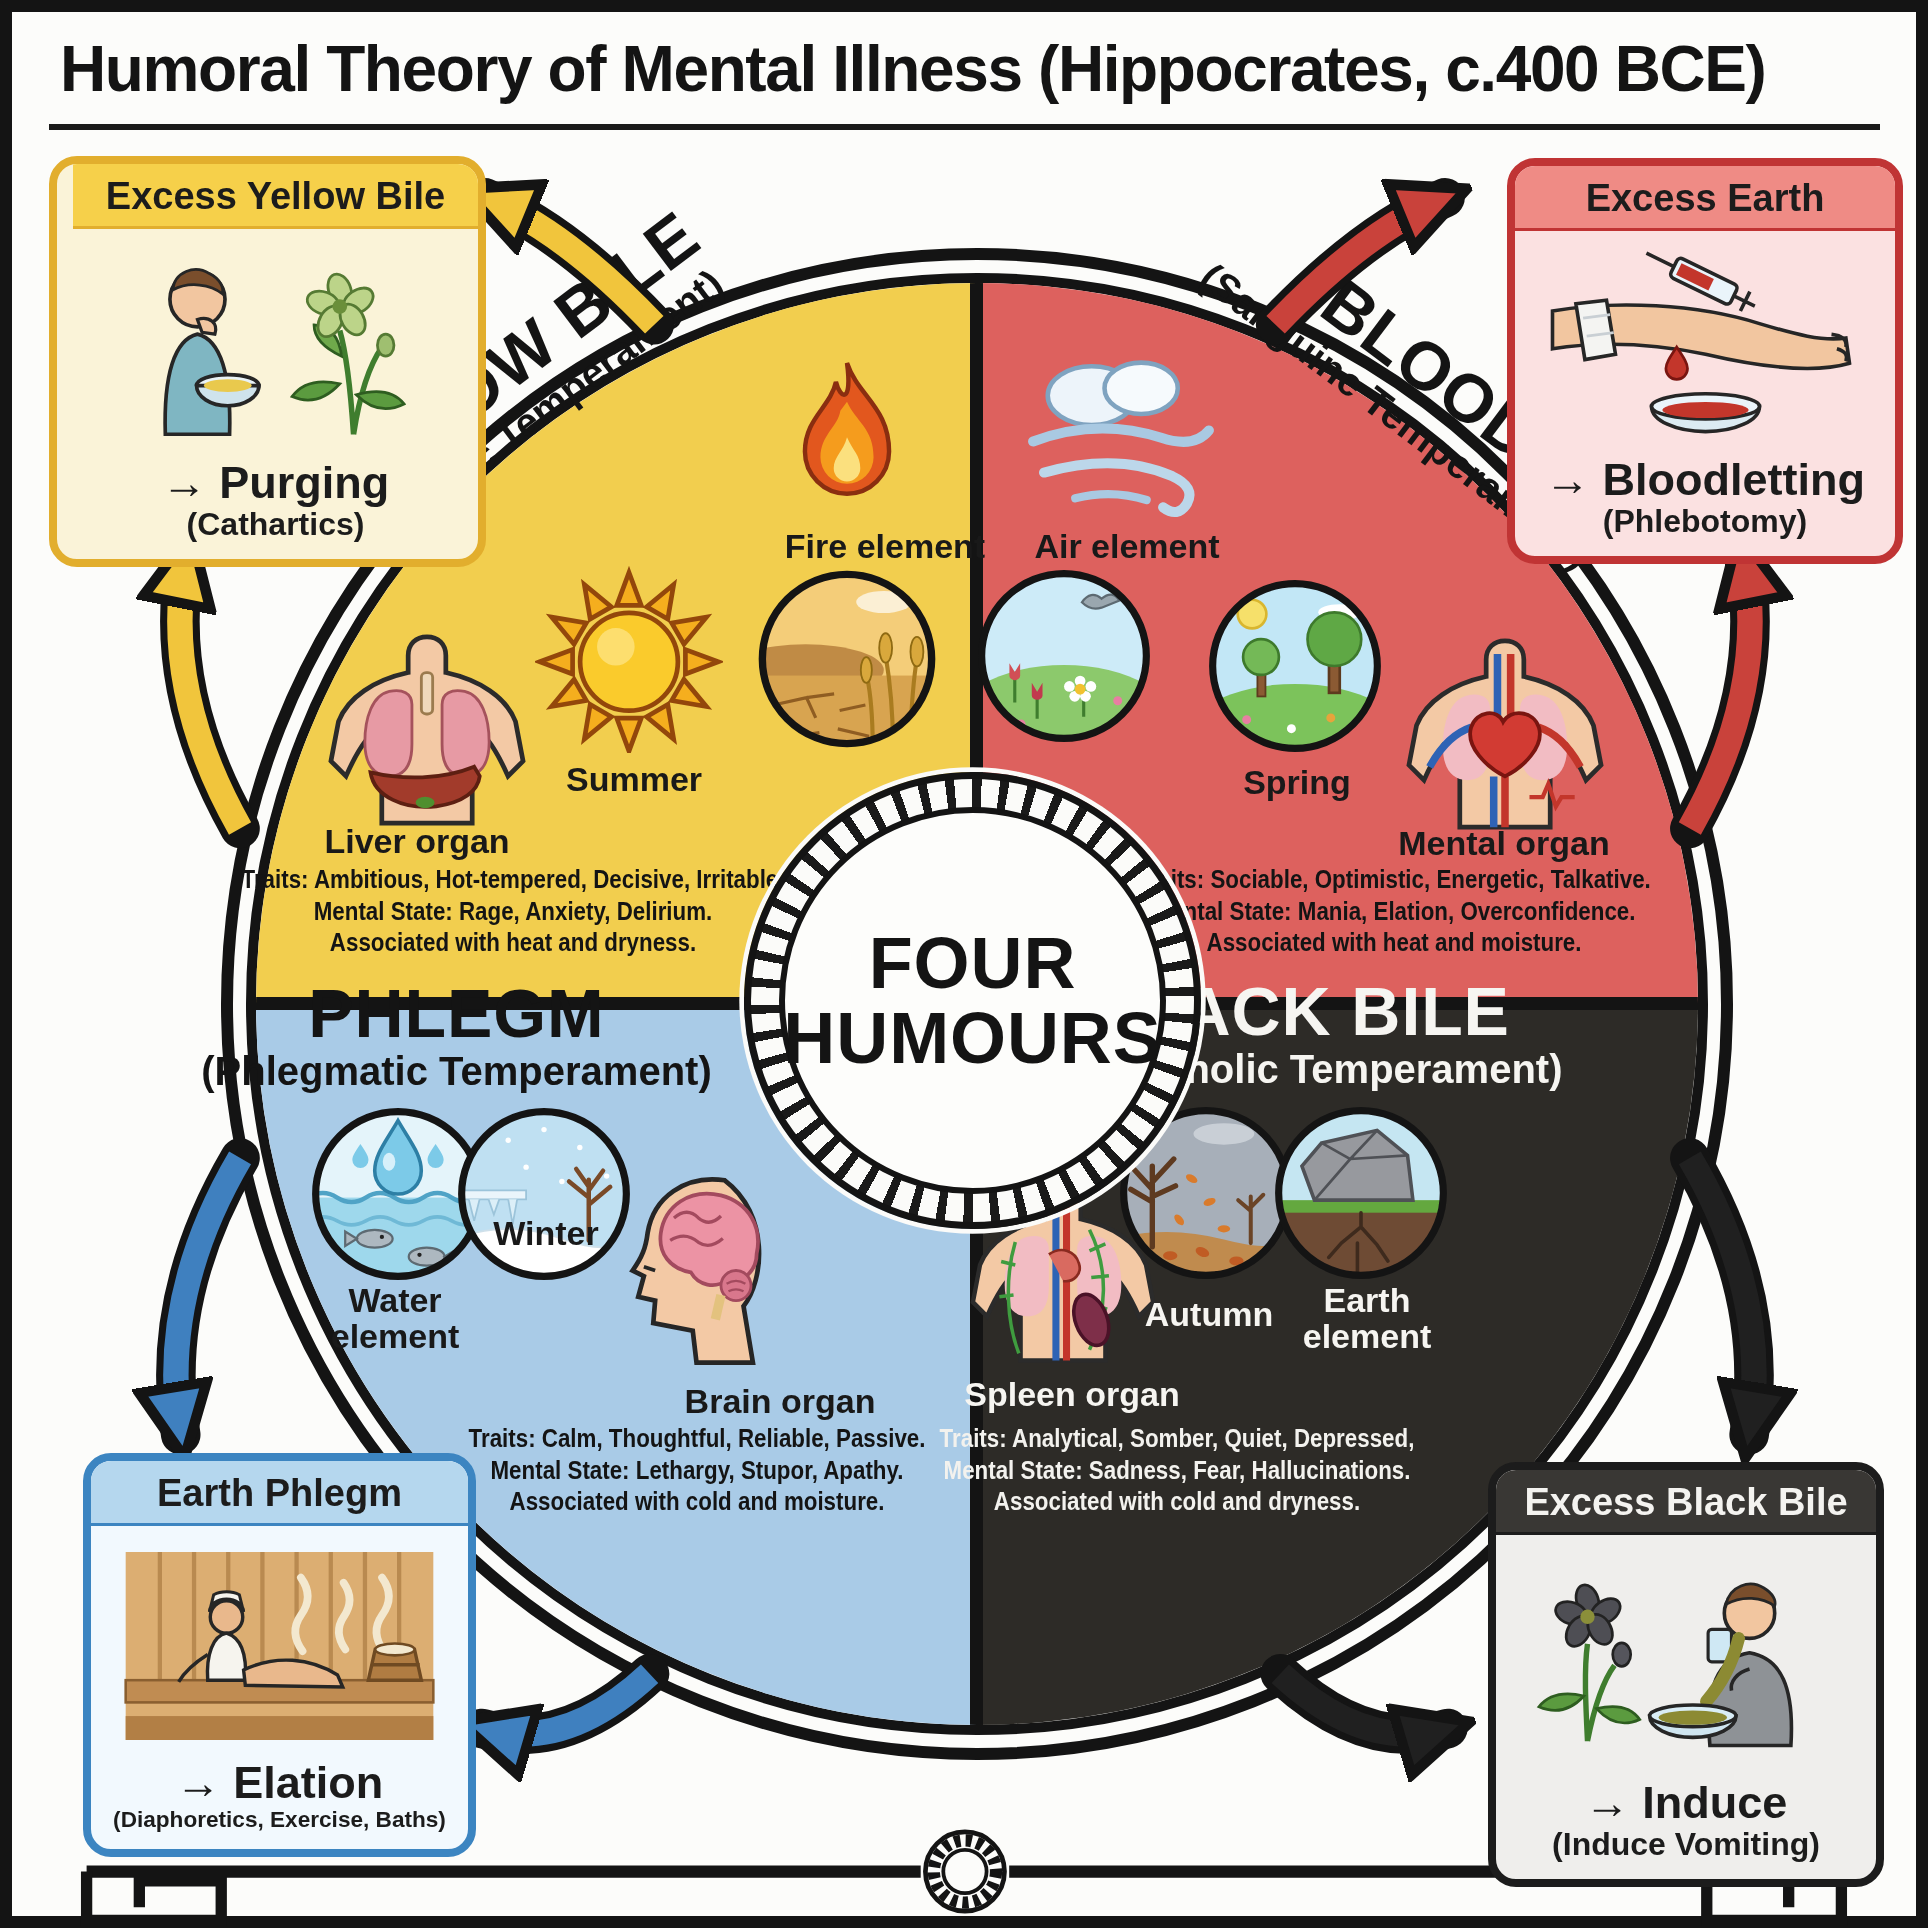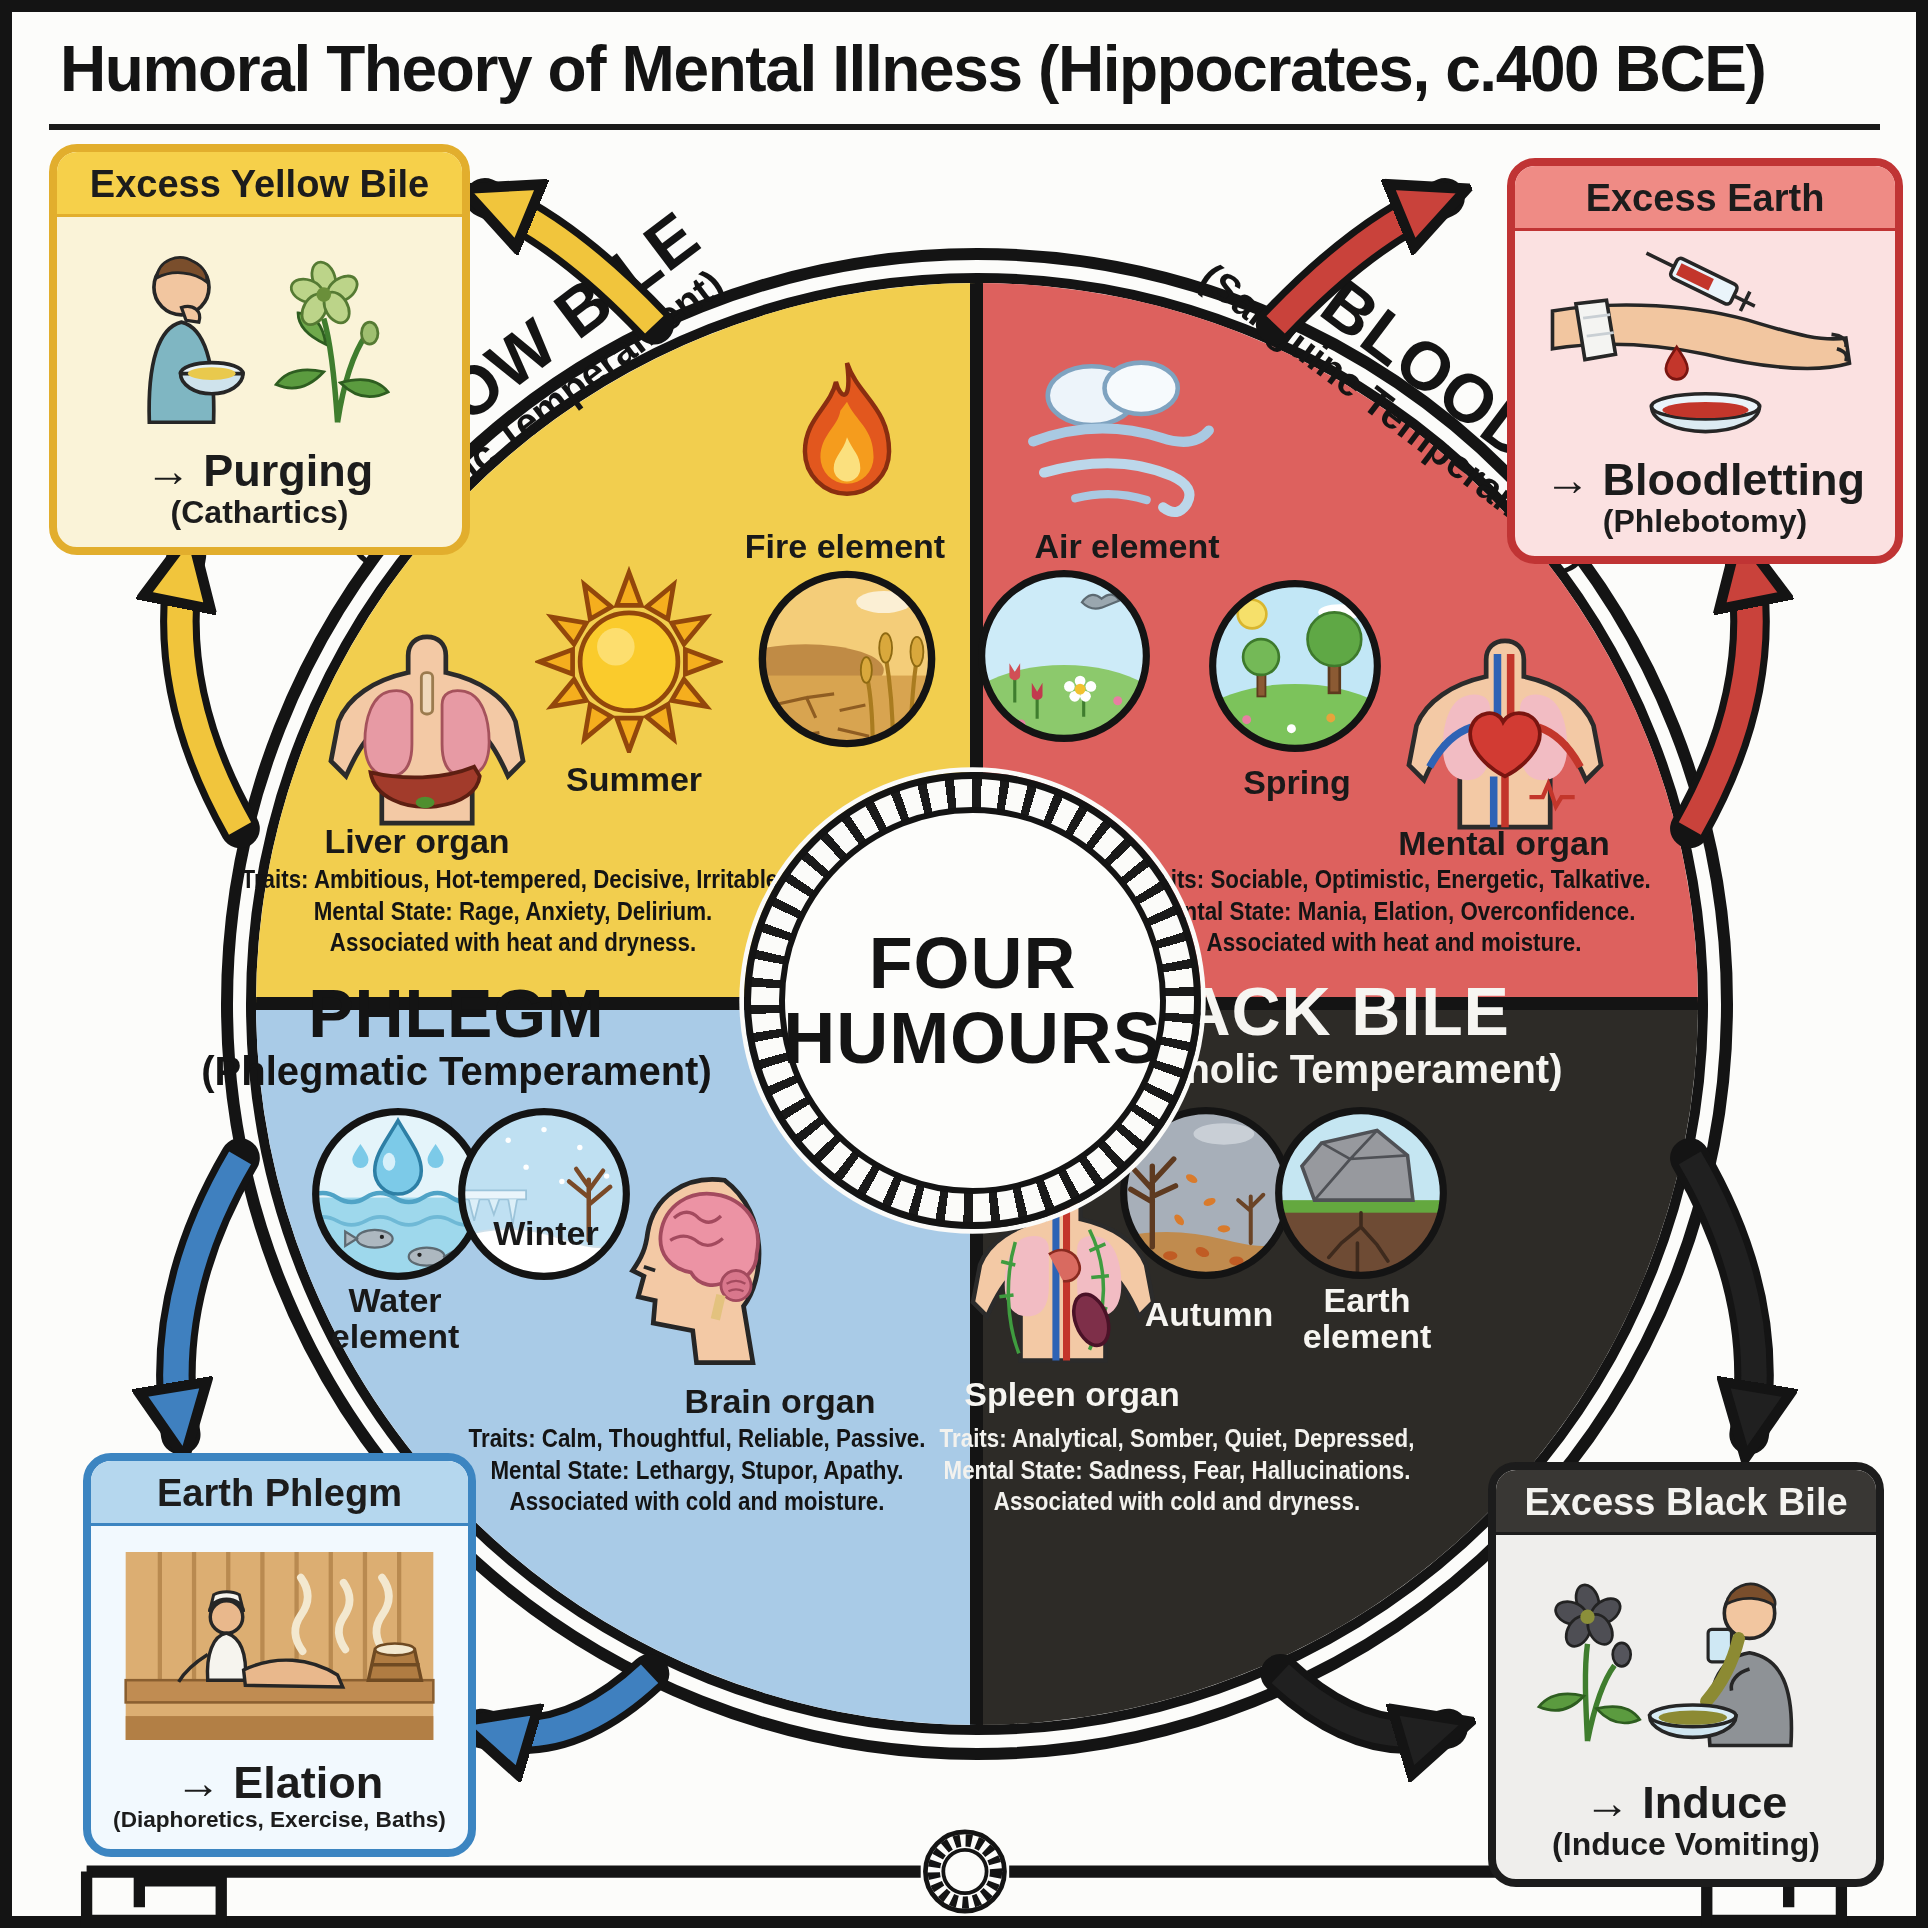--- a/index.html
+++ b/index.html
@@ -43,21 +43,21 @@
   .traits{position:absolute;transform:translate(-50%,-50%) scaleX(0.88);text-align:center;font-size:25.4px;
     font-weight:700;line-height:1.24;color:#141414;}
   .traits.on-dark{color:#F3F2EE;}
   .icon{position:absolute;transform:translate(-50%,-50%);}
   
   .cbox{position:absolute;border-radius:28px;display:flex;flex-direction:column;overflow:hidden;z-index:6;}
   .cbox .hdr{font-size:38px;font-weight:800;text-align:center;padding:13px 5.6px 9.4px;line-height:1.05;}
   .cbox .art{flex:1;display:flex;align-items:center;justify-content:center;padding:5.6px 7.5px 0;}
   .cbox .treat{font-size:45px;font-weight:800;text-align:center;line-height:1.05;color:#1c1c1c;}
   .cbox .method{font-size:32px;font-weight:700;text-align:center;padding:1.9px 3.8px 17px;line-height:1.05;color:#1c1c1c;}
-  .box-yellow{left:49px;top:144px;width:405px;height:395px;border:8.5px solid #E2AE2D;background:#FAF3D8;}
+  .box-yellow{left:49px;top:156px;width:405px;height:395px;border:8.5px solid #E2AE2D;background:#FAF3D8;padding-left:16px;}
   .box-yellow .hdr{background:#F6D04A;border-bottom:3.8px solid #E2AE2D;color:#1c1c1c;}
   .box-red{left:1507px;top:158px;width:380px;height:390px;border:8.5px solid #C03434;background:#FBE1E1;}
   .box-red .hdr{background:#EF8B85;border-bottom:3.8px solid #C03434;color:#1c1c1c;}
   .box-blue{left:83px;top:1453px;width:377px;height:388px;border:8.5px solid #3C85C1;background:#F2F9FE;}
   .box-blue .hdr{background:#B5D7EE;border-bottom:3.8px solid #3C85C1;color:#1c1c1c;}
   .box-blue .method{font-size:22.6px;white-space:nowrap;}
   .box-black{left:1488px;top:1462px;width:380px;height:409px;border:8.5px solid #1c1c1c;background:#EFEEEC;}
   .box-black .hdr{background:#393734;border-bottom:3.8px solid #1c1c1c;color:#F4F3F0;}
   .arrows{position:absolute;inset:0;z-index:5;pointer-events:none;}
   .bottom-orn{position:absolute;inset:0;z-index:4;pointer-events:none;}
@@ -91,21 +91,21 @@
     <div class="qtitle" style="left:212px;top:331px;width:603px;transform:rotate(-37deg);">
       <div class="qname">YELLOW BILE</div>
       <div class="qtemp">(Choleric Temperament)</div>
     </div>
 
     <svg class="icon" style="left:847px;top:435px;" width="113" height="155" viewBox="0 0 100 140">
       <path d="M50 5 C60 35 88 45 88 85 A38 38 0 0 1 12 85 C12 55 35 45 40 22 C44 38 55 42 50 5Z" fill="#E2571E" stroke="#8A2E10" stroke-width="4"></path>
       <path d="M50 40 C58 58 74 64 74 90 A24 24 0 0 1 26 90 C26 70 42 62 44 48Z" fill="#F59C1D"></path>
       <path d="M50 72 C55 84 62 88 62 100 A12 12 0 0 1 38 100 C38 90 47 84 50 72Z" fill="#FBE07E"></path>
     </svg>
-    <div class="lbl" style="left:845px;top:546px;">Fire element</div>
+    <div class="lbl" style="left:885px;top:546px;">Fire element</div>
 
     <svg class="icon" style="left:629px;top:659px;" width="188" height="188" viewBox="0 0 200 200">
       <g transform="translate(100,103)">
         <g id="sunray">
             <polygon points="0,-95 13,-60 -13,-60" fill="#F5AE1E" stroke="#93470B" stroke-width="5"></polygon>
           </g>
         <use href="#sunray" transform="rotate(30)"></use>
           <use href="#sunray" transform="rotate(60)"></use>
         <use href="#sunray" transform="rotate(90)"></use>
           <use href="#sunray" transform="rotate(120)"></use>

